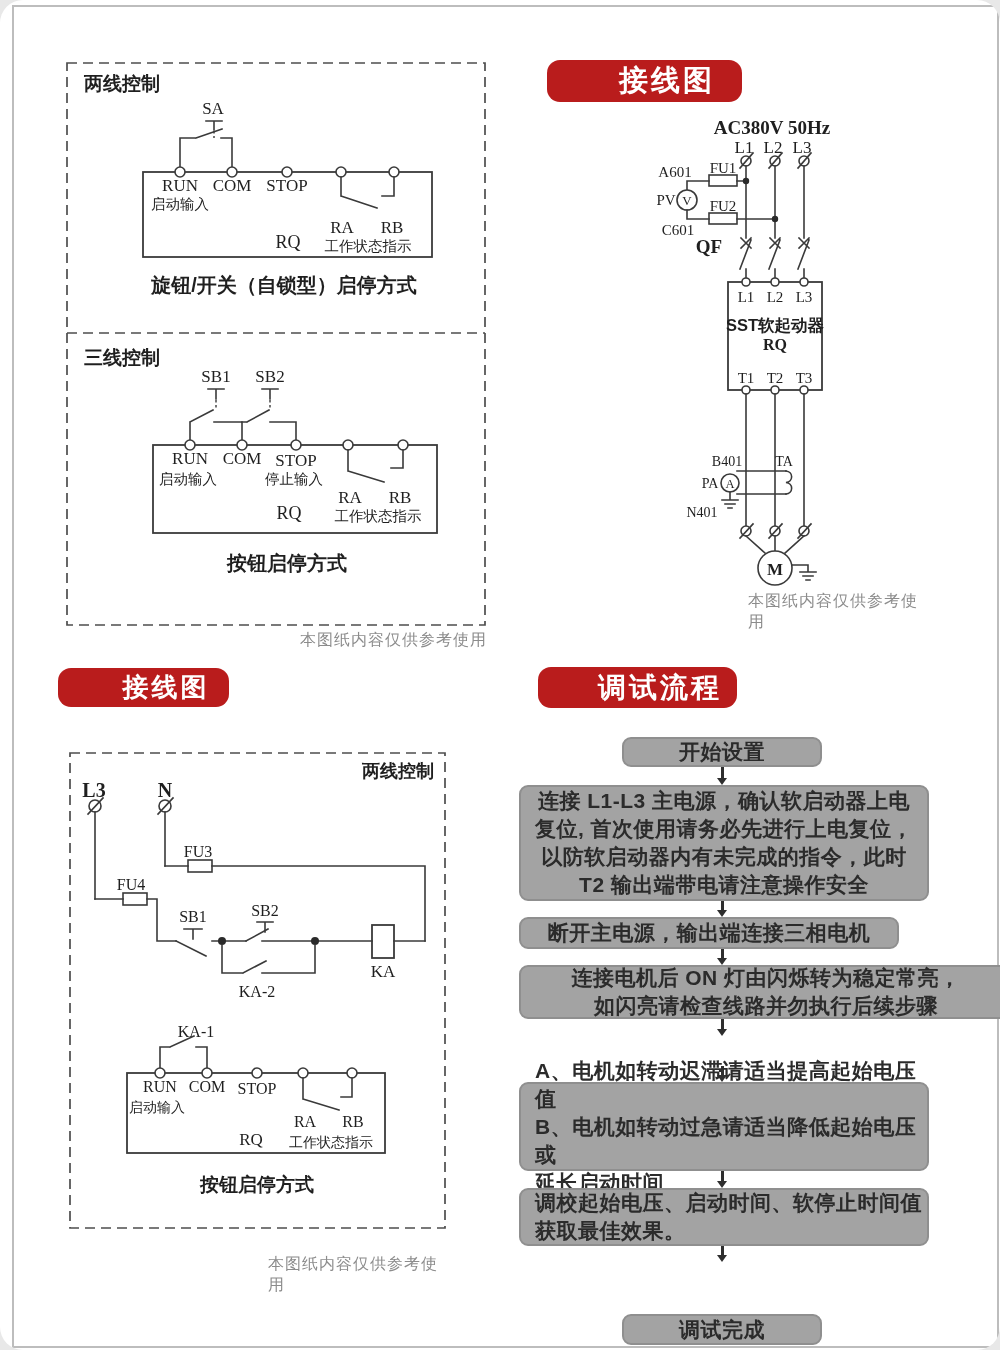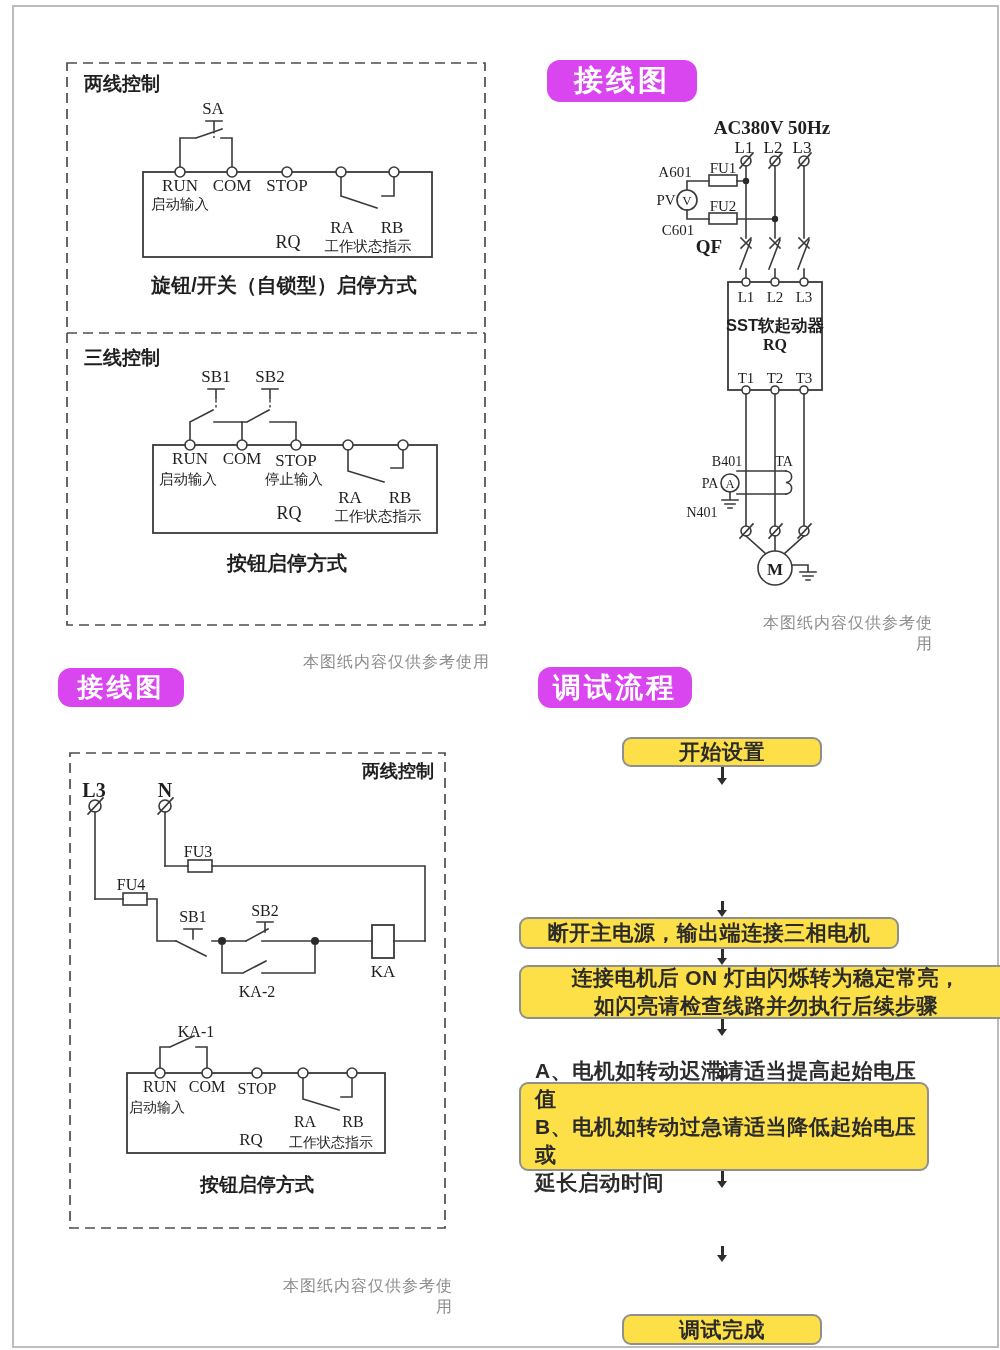--- a/index.html
+++ b/index.html
@@ -1,40 +1,40 @@
 <!DOCTYPE html>
 <html><head>
 <meta charset="utf-8">
 <style>
   html,body{margin:0;padding:0;background:#e8e8e8;}
   .page{position:relative;width:1000px;height:1350px;background:#ffffff;overflow:hidden;
-        font-family:"Liberation Sans",sans-serif;color:#1f1f1f;}
+        font-family:"Liberation Sans",sans-serif;color:#1f1f1f;border-radius:23px;}
   .frame{position:absolute;left:12px;top:5px;width:983px;height:1339px;
          border:2px solid #bdbdbd;pointer-events:none;}
-  .badge{position:absolute;background:#d946ef;color:#ffffff;font-weight:bold;
+  .badge{position:absolute;background:#b91c1c;color:#ffffff;font-weight:bold;
          border-radius:13px;display:flex;align-items:center;justify-content:center;
-         letter-spacing:3px;}
+         letter-spacing:3px;padding-left:45px;}
   .badge.tr{left:547px;top:60px;width:150px;height:42px;font-size:29px;}
   .badge.bl{left:58px;top:668px;width:126px;height:39px;font-size:26px;}
   .badge.br{left:538px;top:667px;width:154px;height:41px;font-size:28px;text-align:center;}
-  .note{position:absolute;color:#8c8c8c;font-size:16px;text-align:right;letter-spacing:1px;margin-top:22px;}
+  .note{position:absolute;color:#8c8c8c;font-size:16px;letter-spacing:1px;}
   .note.tl{left:300px;top:630px;width:190px;}
   .note.tr2{left:748px;top:591px;width:185px;}
   .note.bl2{left:268px;top:1254px;width:185px;}
   svg{position:absolute;overflow:visible;}
   svg .w{stroke:#3a3a3a;stroke-width:1.6;fill:none;stroke-linecap:square;}
   svg .w2{stroke:#3a3a3a;stroke-width:1.8;fill:none;}
   svg .dash{stroke:#4d4d4d;stroke-width:1.7;fill:none;stroke-dasharray:10 6;}
   svg .dot{fill:#2a2a2a;stroke:none;}
   svg .term{fill:#ffffff;stroke:#3a3a3a;stroke-width:1.6;}
   svg .ds{stroke:#3a3a3a;stroke-width:1.4;fill:none;stroke-dasharray:2.5 2.5;}
   svg text{fill:#1f1f1f;}
   .lat{font-family:"Liberation Serif",serif;}
   .cjk{font-family:"Liberation Sans",sans-serif;}
-  .flow-box{position:absolute;box-sizing:border-box;background:#fde047;border:2px solid #8f8f8f;
+  .flow-box{position:absolute;box-sizing:border-box;background:#a3a3a3;border:2px solid #8f8f8f;
             border-radius:9px;display:flex;align-items:center;justify-content:center;
             font-size:21px;font-weight:bold;color:#2b2b2b;line-height:28px;
             white-space:pre-line;text-align:center;letter-spacing:0.5px;}
   .flow-box.left{justify-content:flex-start;text-align:left;padding-left:14px;}
   .flow-arrow{position:absolute;left:717px;width:10px;}
   .flow-arrow::before{content:"";position:absolute;left:3.5px;top:0;width:3px;
                       height:calc(100% - 7px);background:#2e2e2e;}
   .flow-arrow::after{content:"";position:absolute;left:0;bottom:0;width:0;height:0;
                      border-left:5px solid transparent;border-right:5px solid transparent;
                      border-top:7px solid #2e2e2e;}
@@ -281,32 +281,38 @@
     <text class="cjk" x="331" y="1147" font-size="14" text-anchor="middle">工作状态指示</text>
     <text class="cjk" x="257" y="1191" font-size="19" font-weight="bold" text-anchor="middle">按钮启停方式</text>
   </svg>
   <div class="note bl2">本图纸内容仅供参考使用</div>
 
   <div class="badge br">调试流程</div>
 
   <div class="flow-box" style="left:622px;top:737px;width:200px;height:30px;">开始设置</div>
   <div class="flow-arrow" style="top:767px;height:18px;"></div>
 
+  <div class="flow-box" style="left:519px;top:785px;width:410px;height:116px;">连接 L1-L3 主电源，确认软启动器上电
+复位, 首次使用请务必先进行上电复位，
+以防软启动器内有未完成的指令，此时
+T2 输出端带电请注意操作安全</div>
   <div class="flow-arrow" style="top:901px;height:16px;"></div>
 
   <div class="flow-box" style="left:519px;top:917px;width:380px;height:32px;">断开主电源，输出端连接三相电机</div>
   <div class="flow-arrow" style="top:949px;height:16px;"></div>
 
   <div class="flow-box" style="left:519px;top:965px;width:494px;height:54px;">连接电机后 ON 灯由闪烁转为稳定常亮，
 如闪亮请检查线路并勿执行后续步骤</div>
   <div class="flow-arrow" style="top:1019px;height:17px;"></div>
 
   <div class="flow-arrow" style="top:1066px;height:16px;"></div>
 
   <div class="flow-box left" style="left:519px;top:1082px;width:410px;height:89px;">A、电机如转动迟滞请适当提高起始电压值
 B、电机如转动过急请适当降低起始电压或
 延长启动时间</div>
   <div class="flow-arrow" style="top:1171px;height:17px;"></div>
 
+  <div class="flow-box left" style="left:519px;top:1188px;width:410px;height:58px;">调校起始电压、启动时间、软停止时间值
+获取最佳效果。</div>
   <div class="flow-arrow" style="top:1246px;height:16px;"></div>
 
   <div class="flow-box" style="left:622px;top:1314px;width:200px;height:31px;">调试完成</div>
 </div>
 
 </body></html>

